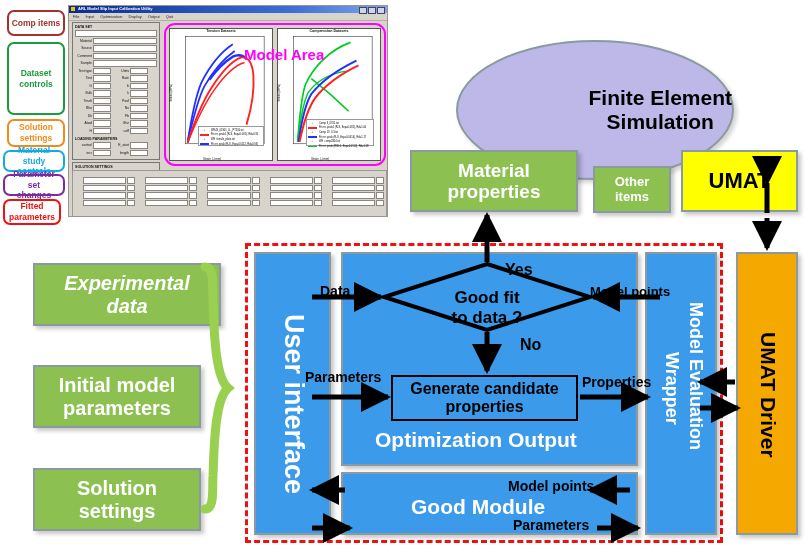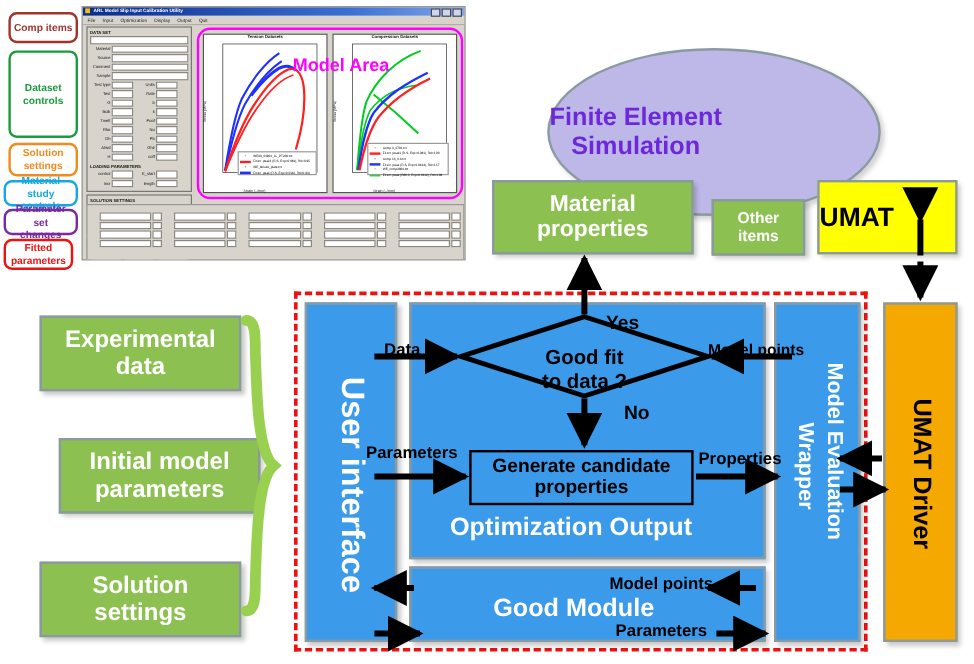--- a/index.html
+++ b/index.html
@@ -55,26 +55,26 @@
   #plotAreaText{position:absolute;left:175px;top:40px;font-size:15px;font-weight:bold;
                 color:#ff00ff;white-space:nowrap;}
 
   
   .gbox{position:absolute;background:#8cc152;border:2px solid #8b9aa0;
         color:#fff;font-weight:bold;display:flex;align-items:center;
         justify-content:center;text-align:center;line-height:1.12;
         box-shadow:3px 3px 4px rgba(0,0,0,.22);box-sizing:border-box;}
 
   .cloud{position:absolute;background:#bdb8e8;border:2px solid #8b9aa0;
-         border-radius:50%;color:#6d28d9;font-weight:bold;text-align:center;
-         display:flex;align-items:center;justify-content:flex-start;line-height:1.15;
+         border-radius:50%;color:#000000;font-weight:bold;text-align:center;
+         display:flex;align-items:center;justify-content:flex-end;line-height:1.15;
          box-shadow:3px 3px 4px rgba(0,0,0,.18);box-sizing:border-box;}
 
   .ybox{position:absolute;background:#ffff00;border:2px solid #8b9aa0;color:#000;
-        font-weight:bold;display:flex;align-items:center;justify-content:flex-start;
+        font-weight:bold;display:flex;align-items:center;justify-content:center;
         box-shadow:3px 3px 4px rgba(0,0,0,.22);box-sizing:border-box;}
 
   .obox{position:absolute;background:#f5a800;border:2px solid #8b9aa0;color:#000;
         font-weight:bold;box-shadow:3px 3px 4px rgba(0,0,0,.22);box-sizing:border-box;}
 
   .bbox{position:absolute;background:#3b9ae9;border:2px solid #8b9aa0;
         box-shadow:3px 3px 4px rgba(0,0,0,.22);box-sizing:border-box;}
 
   .vtext{position:absolute;writing-mode:vertical-rl;color:#fff;font-weight:bold;
          white-space:nowrap;}
@@ -480,25 +480,25 @@
 
 <div class="gbox" style="left:593px;top:166px;width:78px;height:47px;font-size:13px;">
   <span style="white-space:pre-line;">Other
 items</span>
 </div>
 
 <div class="ybox" style="left:681px;top:150px;width:117px;height:62px;font-size:22px;">
   <span>UMAT</span>
 </div>
 
-<div class="gbox" style="left:33px;top:263px;width:168px;height:63px;font-size:20px;">
+<div class="gbox" style="left:33px;top:263px;width:188px;height:63px;font-size:20px;font-style:italic;">
   <span style="white-space:pre-line;">Experimental
 data</span>
 </div>
-<div class="gbox" style="left:49px;top:365px;width:168px;height:63px;font-size:20px;">
+<div class="gbox" style="left:33px;top:365px;width:168px;height:63px;font-size:20px;">
   <span style="white-space:pre-line;">Initial model
 parameters</span>
 </div>
 <div class="gbox" style="left:33px;top:468px;width:168px;height:63px;font-size:20px;">
   <span style="white-space:pre-line;">Solution
 settings</span>
 </div>
 
 <div class="dashed" style="left:245px;top:243px;width:478px;height:300px;"></div>
 

